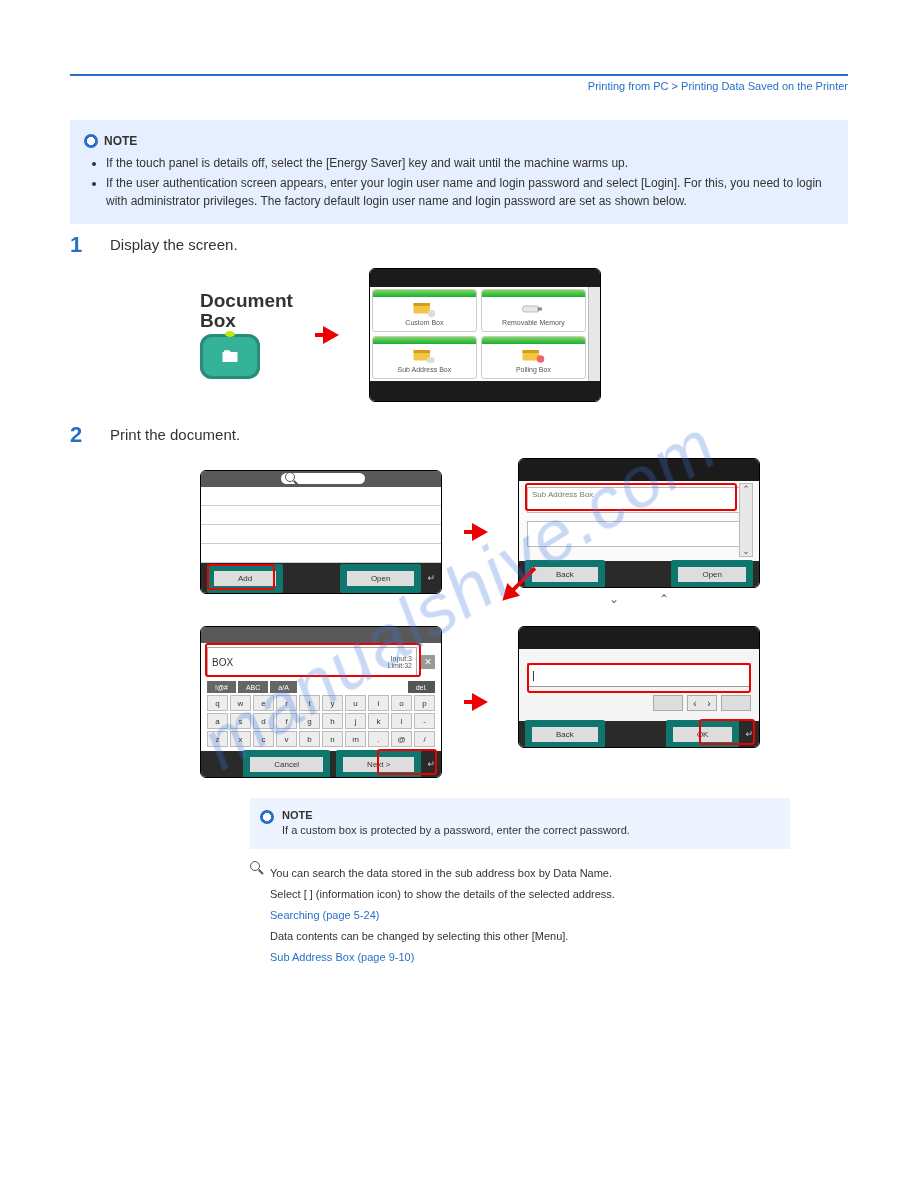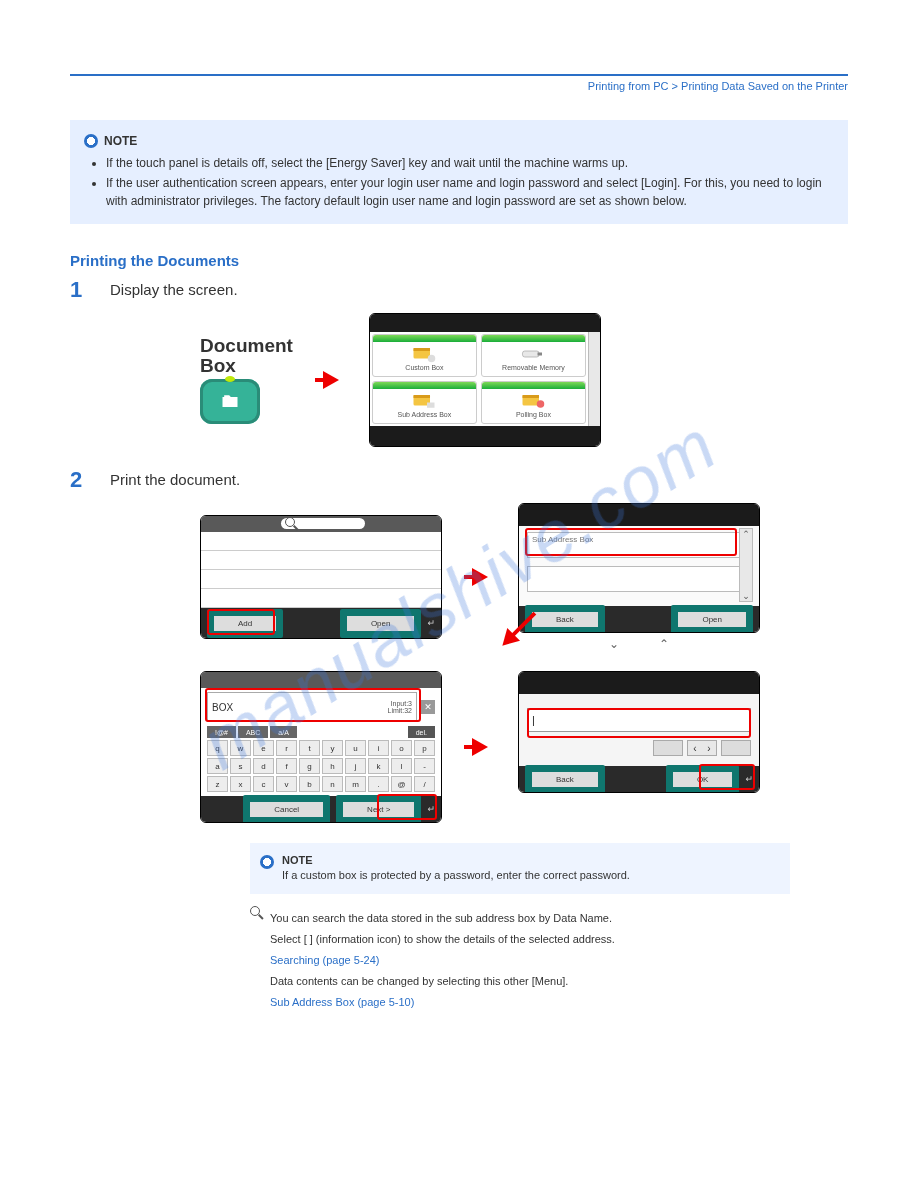--- a/index.html
+++ b/index.html
@@ -236,21 +236,20 @@
     <div class="note-row">
       <span class="gear-icon"></span>
       <strong>NOTE</strong>
     </div>
     <ul>
       <li>If the touch panel is details off, select the [Energy Saver] key and wait until the machine warms up.</li>
       <li>If the user authentication screen appears, enter your login user name and login password and select [Login]. For this, you need to login with administrator privileges. The factory default login user name and login password are set as shown below.</li>
     </ul>
   </div>
 
-  <div class="section-title">Printing the Documents</div>
 
   <div class="step-row">
     <div class="step-num">1</div>
     <div class="step-text">Display the screen.</div>
   </div>
 
   <div class="diagram">
 
     <div class="panel-docbox">
       <div class="lab"><span>Document</span></div>
@@ -471,18 +470,18 @@
   </div>
 
   <div class="body-ref">
     <div class="mag-wrap">
       <span class="mag-icon"></span>
       <div>
         <p>You can search the data stored in the sub address box by Data Name.</p>
         <p>Select [ ] (information icon) to show the details of the selected address.</p>
         <p style="color:#2a6fc7;">Searching (page 5-24)</p>
         <p>Data contents can be changed by selecting this other [Menu].</p>
-        <p style="color:#2a6fc7;">Sub Address Box (page 5-10)</p>
+        <p style="color:#2a6fc7;">Sub Address Box (page 9-10)</p>
       </div>
     </div>
   </div>
 
 </div>
 
 </body></html>

